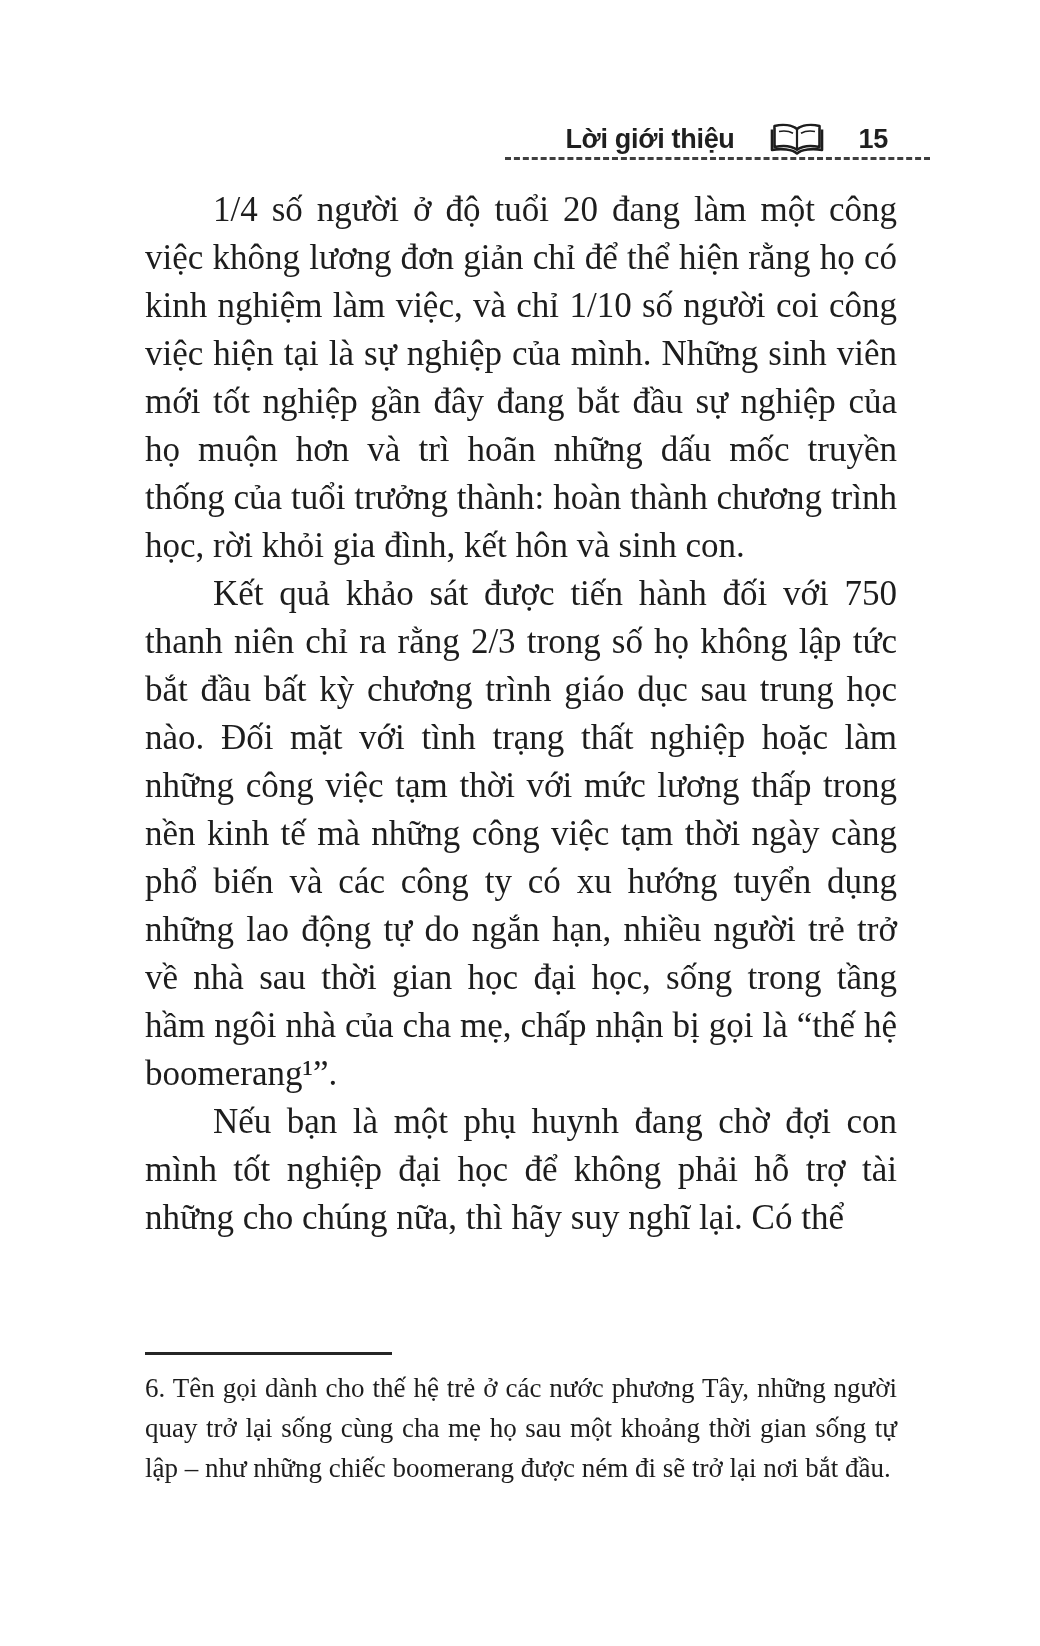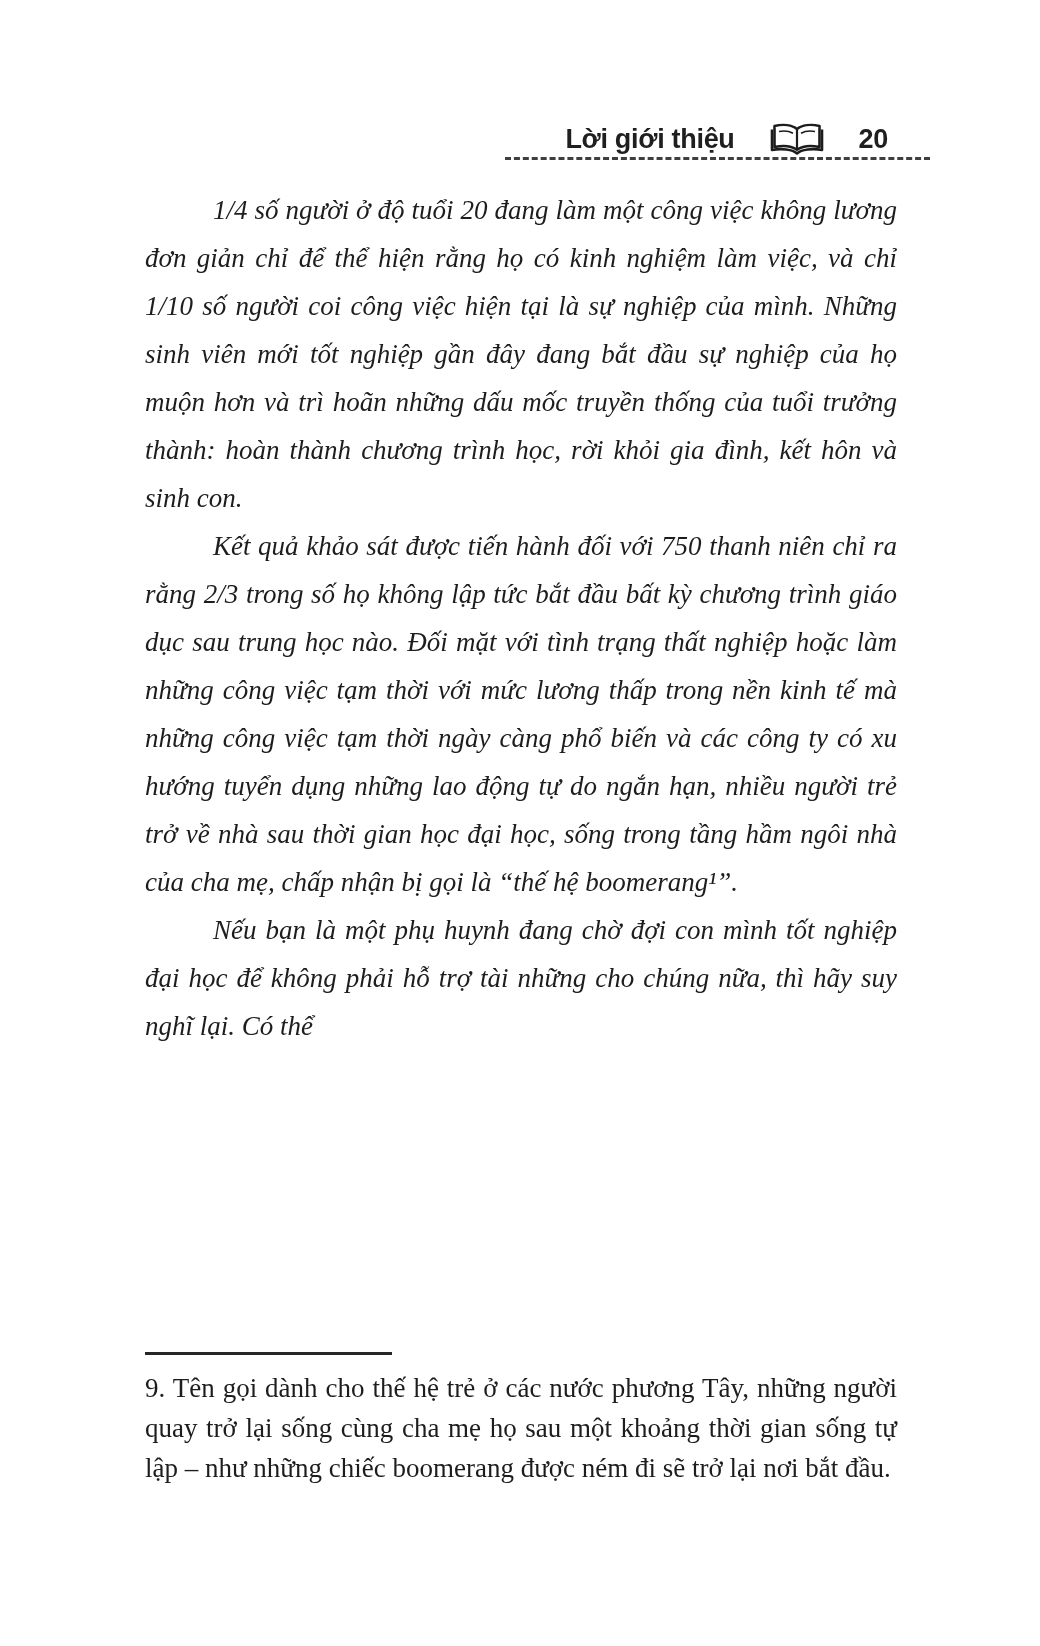--- a/index.html
+++ b/index.html
@@ -36,24 +36,23 @@
     width: 425px;
     border-top: 3px dashed #3f3f3f;
   }
 
   
   .body-text {
     position: absolute;
     top: 186px;
     left: 145px;
     width: 752px;
-    font-size: 27px;
+    font-size: 35px;
     line-height: 48px;
     text-align: justify;
-    font-style: italic;
   }
   .body-text p {
     margin: 0;
     text-indent: 68px;
   }
 
   
   .footnote-rule {
     position: absolute;
     top: 1352px;
@@ -81,26 +80,26 @@
     <span>Lời giới thiệu</span>
     <span class="book-icon">
       <svg width="56" height="34" viewBox="0 0 56 34" aria-hidden="true">
         <path d="M3 7.5 L3 28 C12.5 26.2 23.5 27.4 28 31.5 C32.5 27.4 43.5 26.2 53 28 L53 7.5" fill="#ffffff" stroke="#1d1d1d" stroke-width="2.6" stroke-linejoin="round"></path>
         <path d="M28 7 C23 3 14 2 5.5 4 L5.5 25 C14 23.2 23 24.2 28 27.8 C33 24.2 42 23.2 50.5 25 L50.5 4 C42 2 33 3 28 7 Z" fill="#ffffff" stroke="#1d1d1d" stroke-width="2.6" stroke-linejoin="round"></path>
         <line x1="28" y1="7" x2="28" y2="27.8" stroke="#1d1d1d" stroke-width="2.2"></line>
         <path d="M10 9.5 C15 8.6 20.5 9.3 24 11.2" fill="none" stroke="#1d1d1d" stroke-width="1.6"></path>
         <path d="M32 11.2 C35.5 9.3 41 8.6 46 9.5" fill="none" stroke="#1d1d1d" stroke-width="1.6"></path>
       </svg>
     </span>
-    <span>20</span>
+    <span>15</span>
   </div>
   <div class="dashed-rule"></div>
 
   <main class="body-text">
     <p>1/4 số người ở độ tuổi 20 đang làm một công việc không lương đơn giản chỉ để thể hiện rằng họ có kinh nghiệm làm việc, và chỉ 1/10 số người coi công việc hiện tại là sự nghiệp của mình. Những sinh viên mới tốt nghiệp gần đây đang bắt đầu sự nghiệp của họ muộn hơn và trì hoãn những dấu mốc truyền thống của tuổi trưởng thành: hoàn thành chương trình học, rời khỏi gia đình, kết hôn và sinh con.</p>
     <p>Kết quả khảo sát được tiến hành đối với 750 thanh niên chỉ ra rằng 2/3 trong số họ không lập tức bắt đầu bất kỳ chương trình giáo dục sau trung học nào. Đối mặt với tình trạng thất nghiệp hoặc làm những công việc tạm thời với mức lương thấp trong nền kinh tế mà những công việc tạm thời ngày càng phổ biến và các công ty có xu hướng tuyển dụng những lao động tự do ngắn hạn, nhiều người trẻ trở về nhà sau thời gian học đại học, sống trong tầng hầm ngôi nhà của cha mẹ, chấp nhận bị gọi là “thế hệ boomerang¹”.</p>
     <p>Nếu bạn là một phụ huynh đang chờ đợi con mình tốt nghiệp đại học để không phải hỗ trợ tài những cho chúng nữa, thì hãy suy nghĩ lại. Có thể</p>
   </main>
 
   <div class="footnote-rule"></div>
-  <p class="footnote">9. Tên gọi dành cho thế hệ trẻ ở các nước phương Tây, những người quay trở lại sống cùng cha mẹ họ sau một khoảng thời gian sống tự lập – như những chiếc boomerang được ném đi sẽ trở lại nơi bắt đầu.</p>
+  <p class="footnote">6. Tên gọi dành cho thế hệ trẻ ở các nước phương Tây, những người quay trở lại sống cùng cha mẹ họ sau một khoảng thời gian sống tự lập – như những chiếc boomerang được ném đi sẽ trở lại nơi bắt đầu.</p>
 
 </div>
 
 </body></html>

